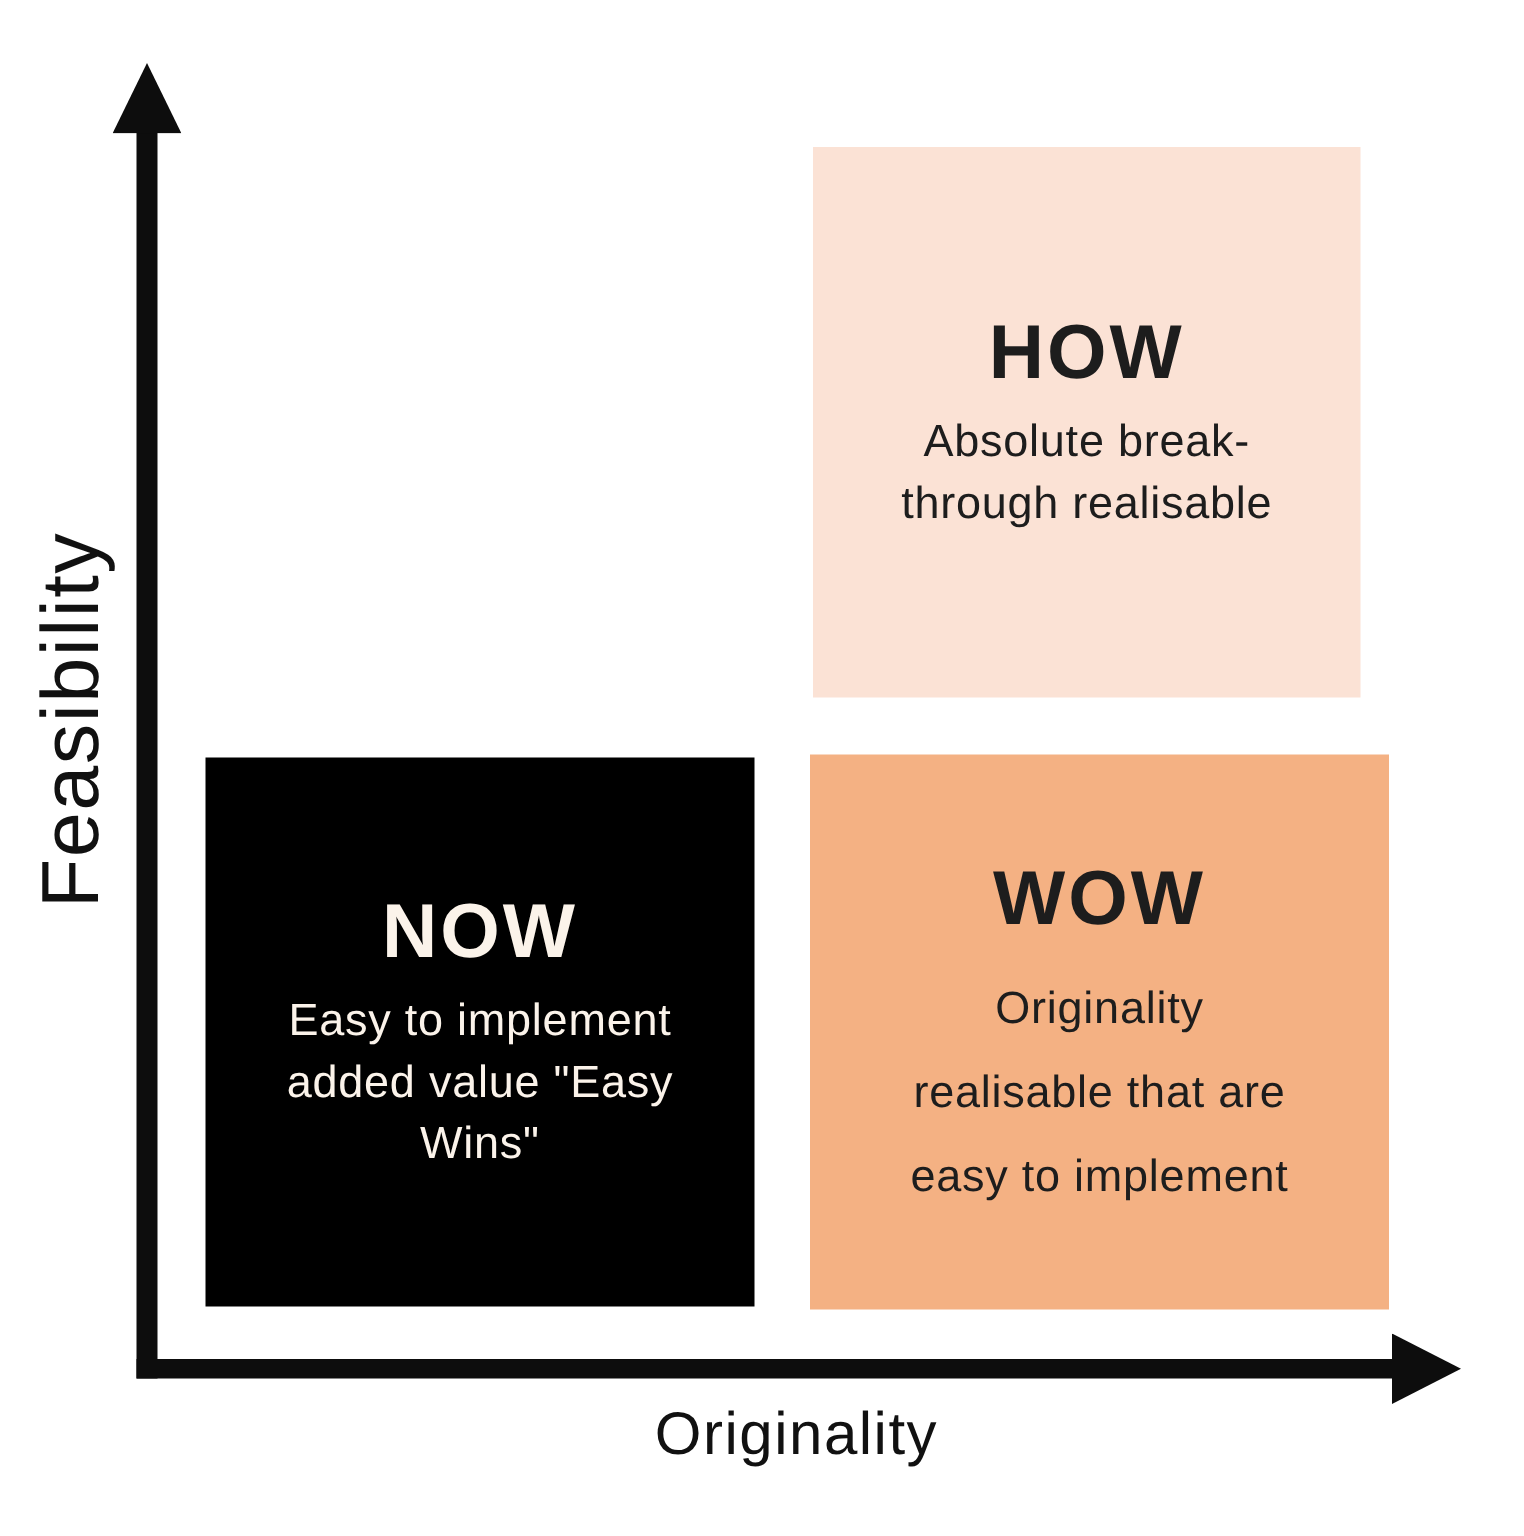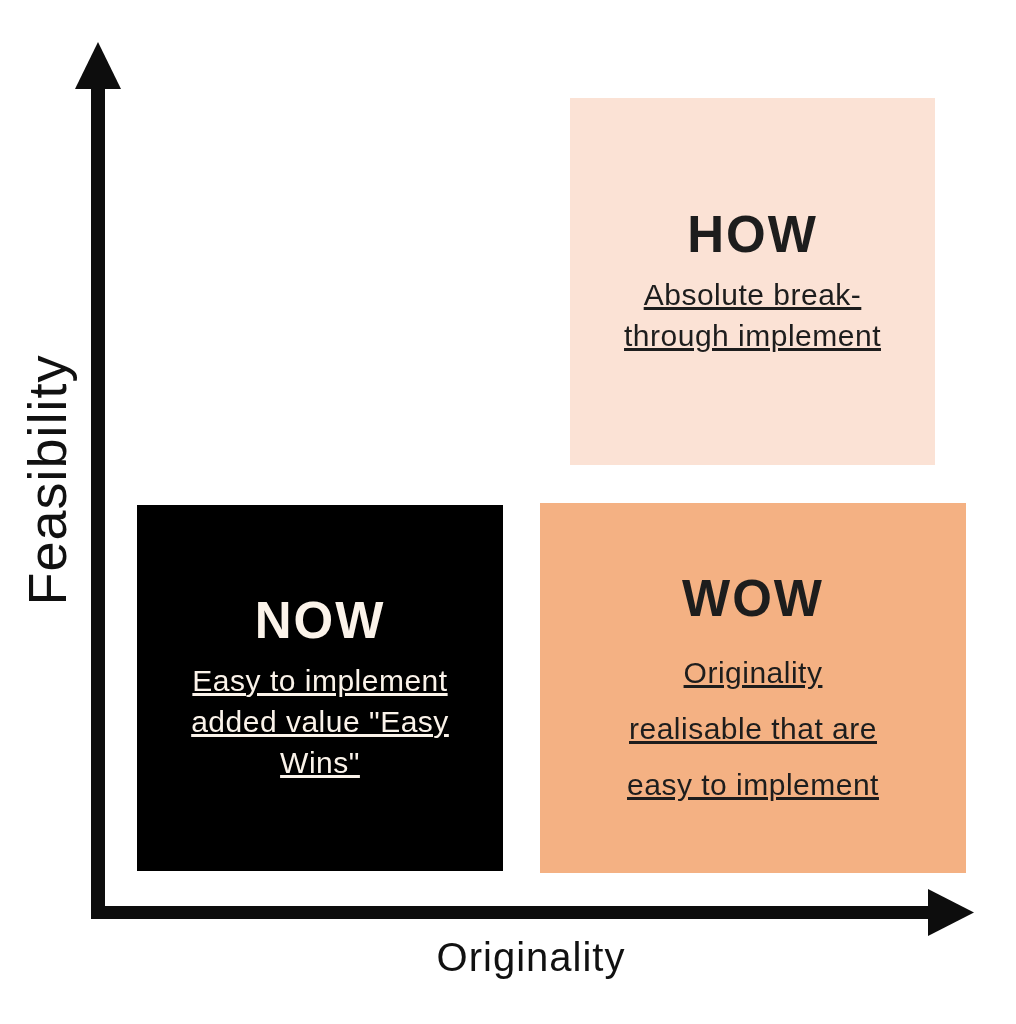--- a/index.html
+++ b/index.html
@@ -79,68 +79,66 @@
     justify-content: center;
     text-align: center;
     box-sizing: border-box;
     padding: 10px 16px;
   }
   .quadrant-how {
     left: 542px;
     top: 98px;
     width: 365px;
     height: 367px;
-    margin-left: 28px;
   }
   .quadrant-now {
     left: 137px;
     top: 505px;
     width: 366px;
     height: 366px;
   }
   .quadrant-wow {
     left: 540px;
     top: 503px;
-    width: 426px;
+    width: 386px;
     height: 370px;
     gap: 15px;
   }
   .quadrant-title {
     font-size: 51px;
     font-weight: 800;
     letter-spacing: 2px;
     line-height: 1.1;
     margin-bottom: 10px;
   }
   .quadrant-line {
     font-size: 30px;
     font-weight: 400;
     line-height: 41px;
     letter-spacing: 0.5px;
     white-space: nowrap;
-    text-decoration: underline;
   }
 </style>
 </head>
 <body>
 
 <div class="canvas">
 
   <div class="axis-line-y" style="background: rgb(13, 13, 13);"></div>
   <div class="axis-arrow-up" style="background: rgb(13, 13, 13);"></div>
   <div class="axis-line-x" style="background: rgb(13, 13, 13);"></div>
   <div class="axis-arrow-right" style="background: rgb(13, 13, 13);"></div>
 
   <div class="y-axis-label">Feasibility</div>
   <div class="x-axis-label">Originality</div>
 
   <div class="quadrant quadrant-how" style="background: rgb(251, 226, 213); color: rgb(29, 29, 29);">
     <div class="quadrant-title">HOW</div>
     <div class="quadrant-line">Absolute break-</div>
-    <div class="quadrant-line">through implement</div>
+    <div class="quadrant-line">through realisable</div>
   </div>
 
   <div class="quadrant quadrant-now" style="background: #000000; color: rgb(251, 243, 234);">
     <div class="quadrant-title">NOW</div>
     <div class="quadrant-line">Easy to implement</div>
     <div class="quadrant-line">added value "Easy</div>
     <div class="quadrant-line">Wins"</div>
   </div>
 
   <div class="quadrant quadrant-wow" style="background: rgb(244, 177, 131); color: rgb(29, 29, 29);">

